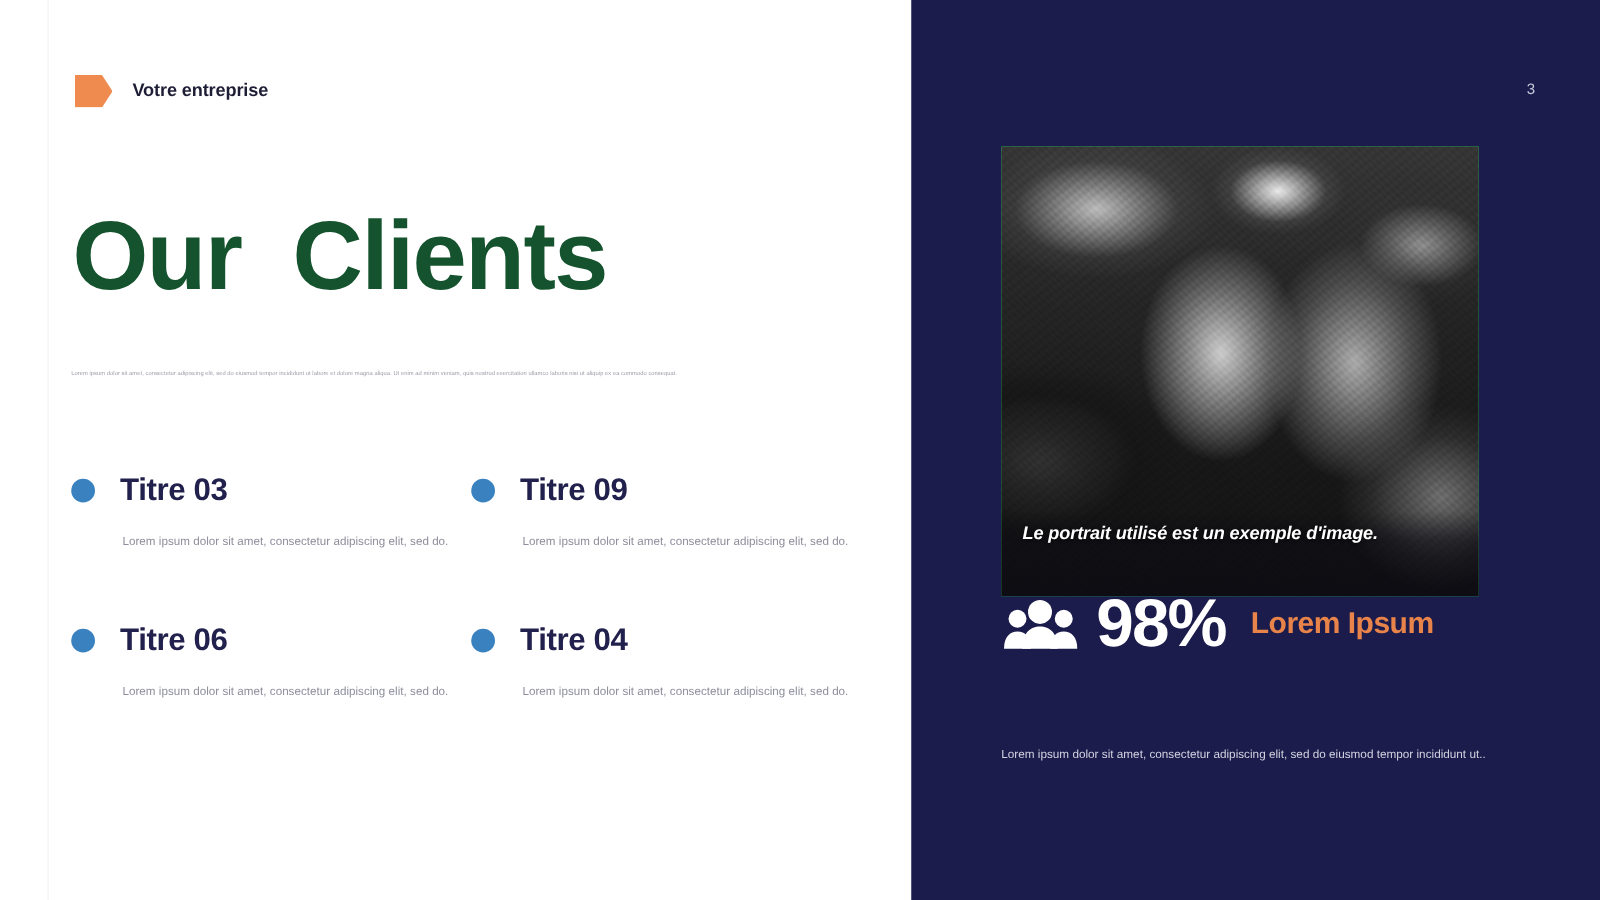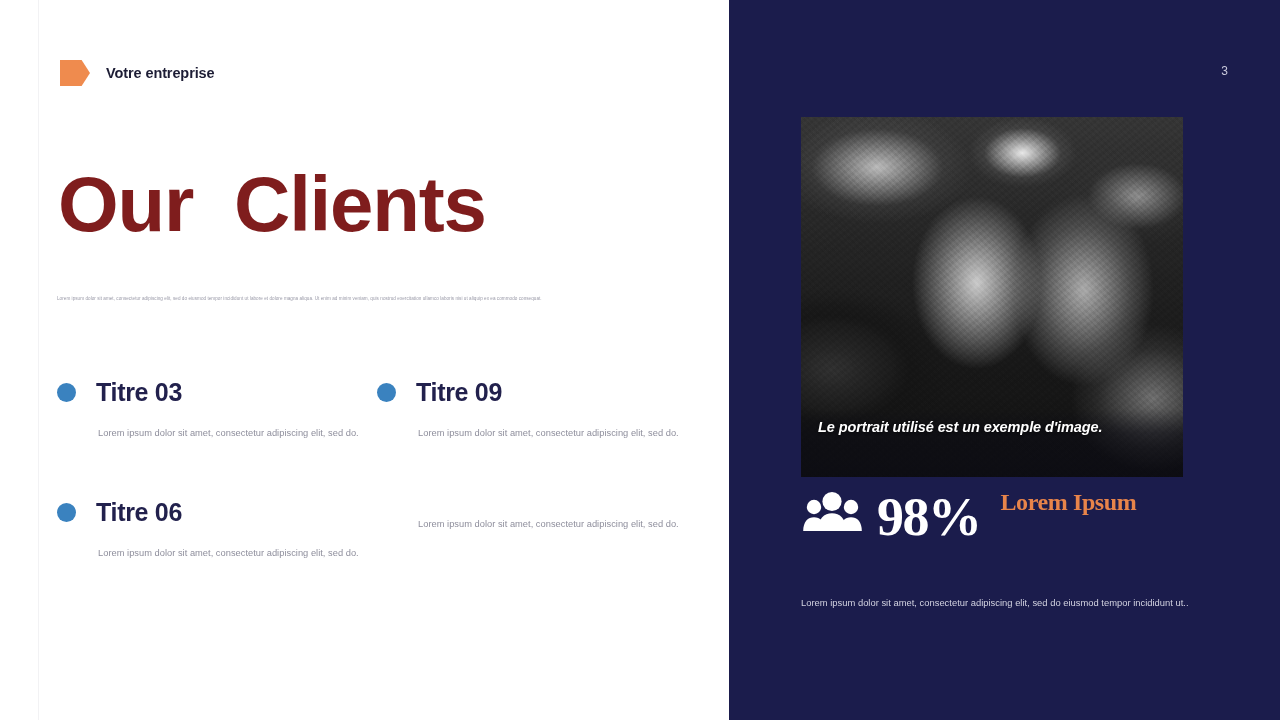--- a/index.html
+++ b/index.html
@@ -41,21 +41,21 @@
     font-size:14.5px;
     font-weight:700;
     color:#1d1d35;
     letter-spacing:-0.1px;
   }
 
   .page-title {
     position:absolute; left:58px; top:165px;
     font-size:78px;
     font-weight:700;
-    color:#7f1d1d;
+    color:#14532d;
     letter-spacing:-1.2px;
     line-height:1;
     white-space:pre;
   }
 
   .intro-text {
     position:absolute; left:57px; top:296px;
     width:600px;
     font-size:4.6px;
     line-height:1.5;
@@ -150,23 +150,23 @@
     font-style:italic;
     font-weight:600;
     font-size:14.5px;
     color:#ffffff;
     letter-spacing:-0.1px;
     text-shadow:0 1px 3px rgba(0,0,0,0.6);
   }
 
   .stat-row {
     position:absolute;
-    left:72px; top:490px;
+    left:72px; top:472px;
     width:400px;
-    display:flex; align-items:flex-start; gap:14px;font-family:Liberation Serif, serif;
+    display:flex; align-items:center; gap:14px;
   }
   .people-icon { flex:0 0 62px; height:42px; }
   .stat-value {
     font-size:54px;
     font-weight:700;
     color:#ffffff;
     letter-spacing:-1.5px;
     line-height:1;
   }
   .stat-label {
@@ -226,20 +226,24 @@
 
       <div class="feature">
         <div class="feature-head">
           <span class="bullet"></span>
           <span class="feature-title">Titre 06</span>
         </div>
         <div class="feature-desc">Lorem ipsum dolor sit amet, consectetur adipiscing elit, sed do.</div>
       </div>
 
       <div class="feature">
+        <div class="feature-head">
+          <span class="bullet"></span>
+          <span class="feature-title">Titre 04</span>
+        </div>
         <div class="feature-desc">Lorem ipsum dolor sit amet, consectetur adipiscing elit, sed do.</div>
       </div>
 
     </div>
   </div>
 
   <div class="right-panel">
 
     <div class="page-number">3</div>
 

